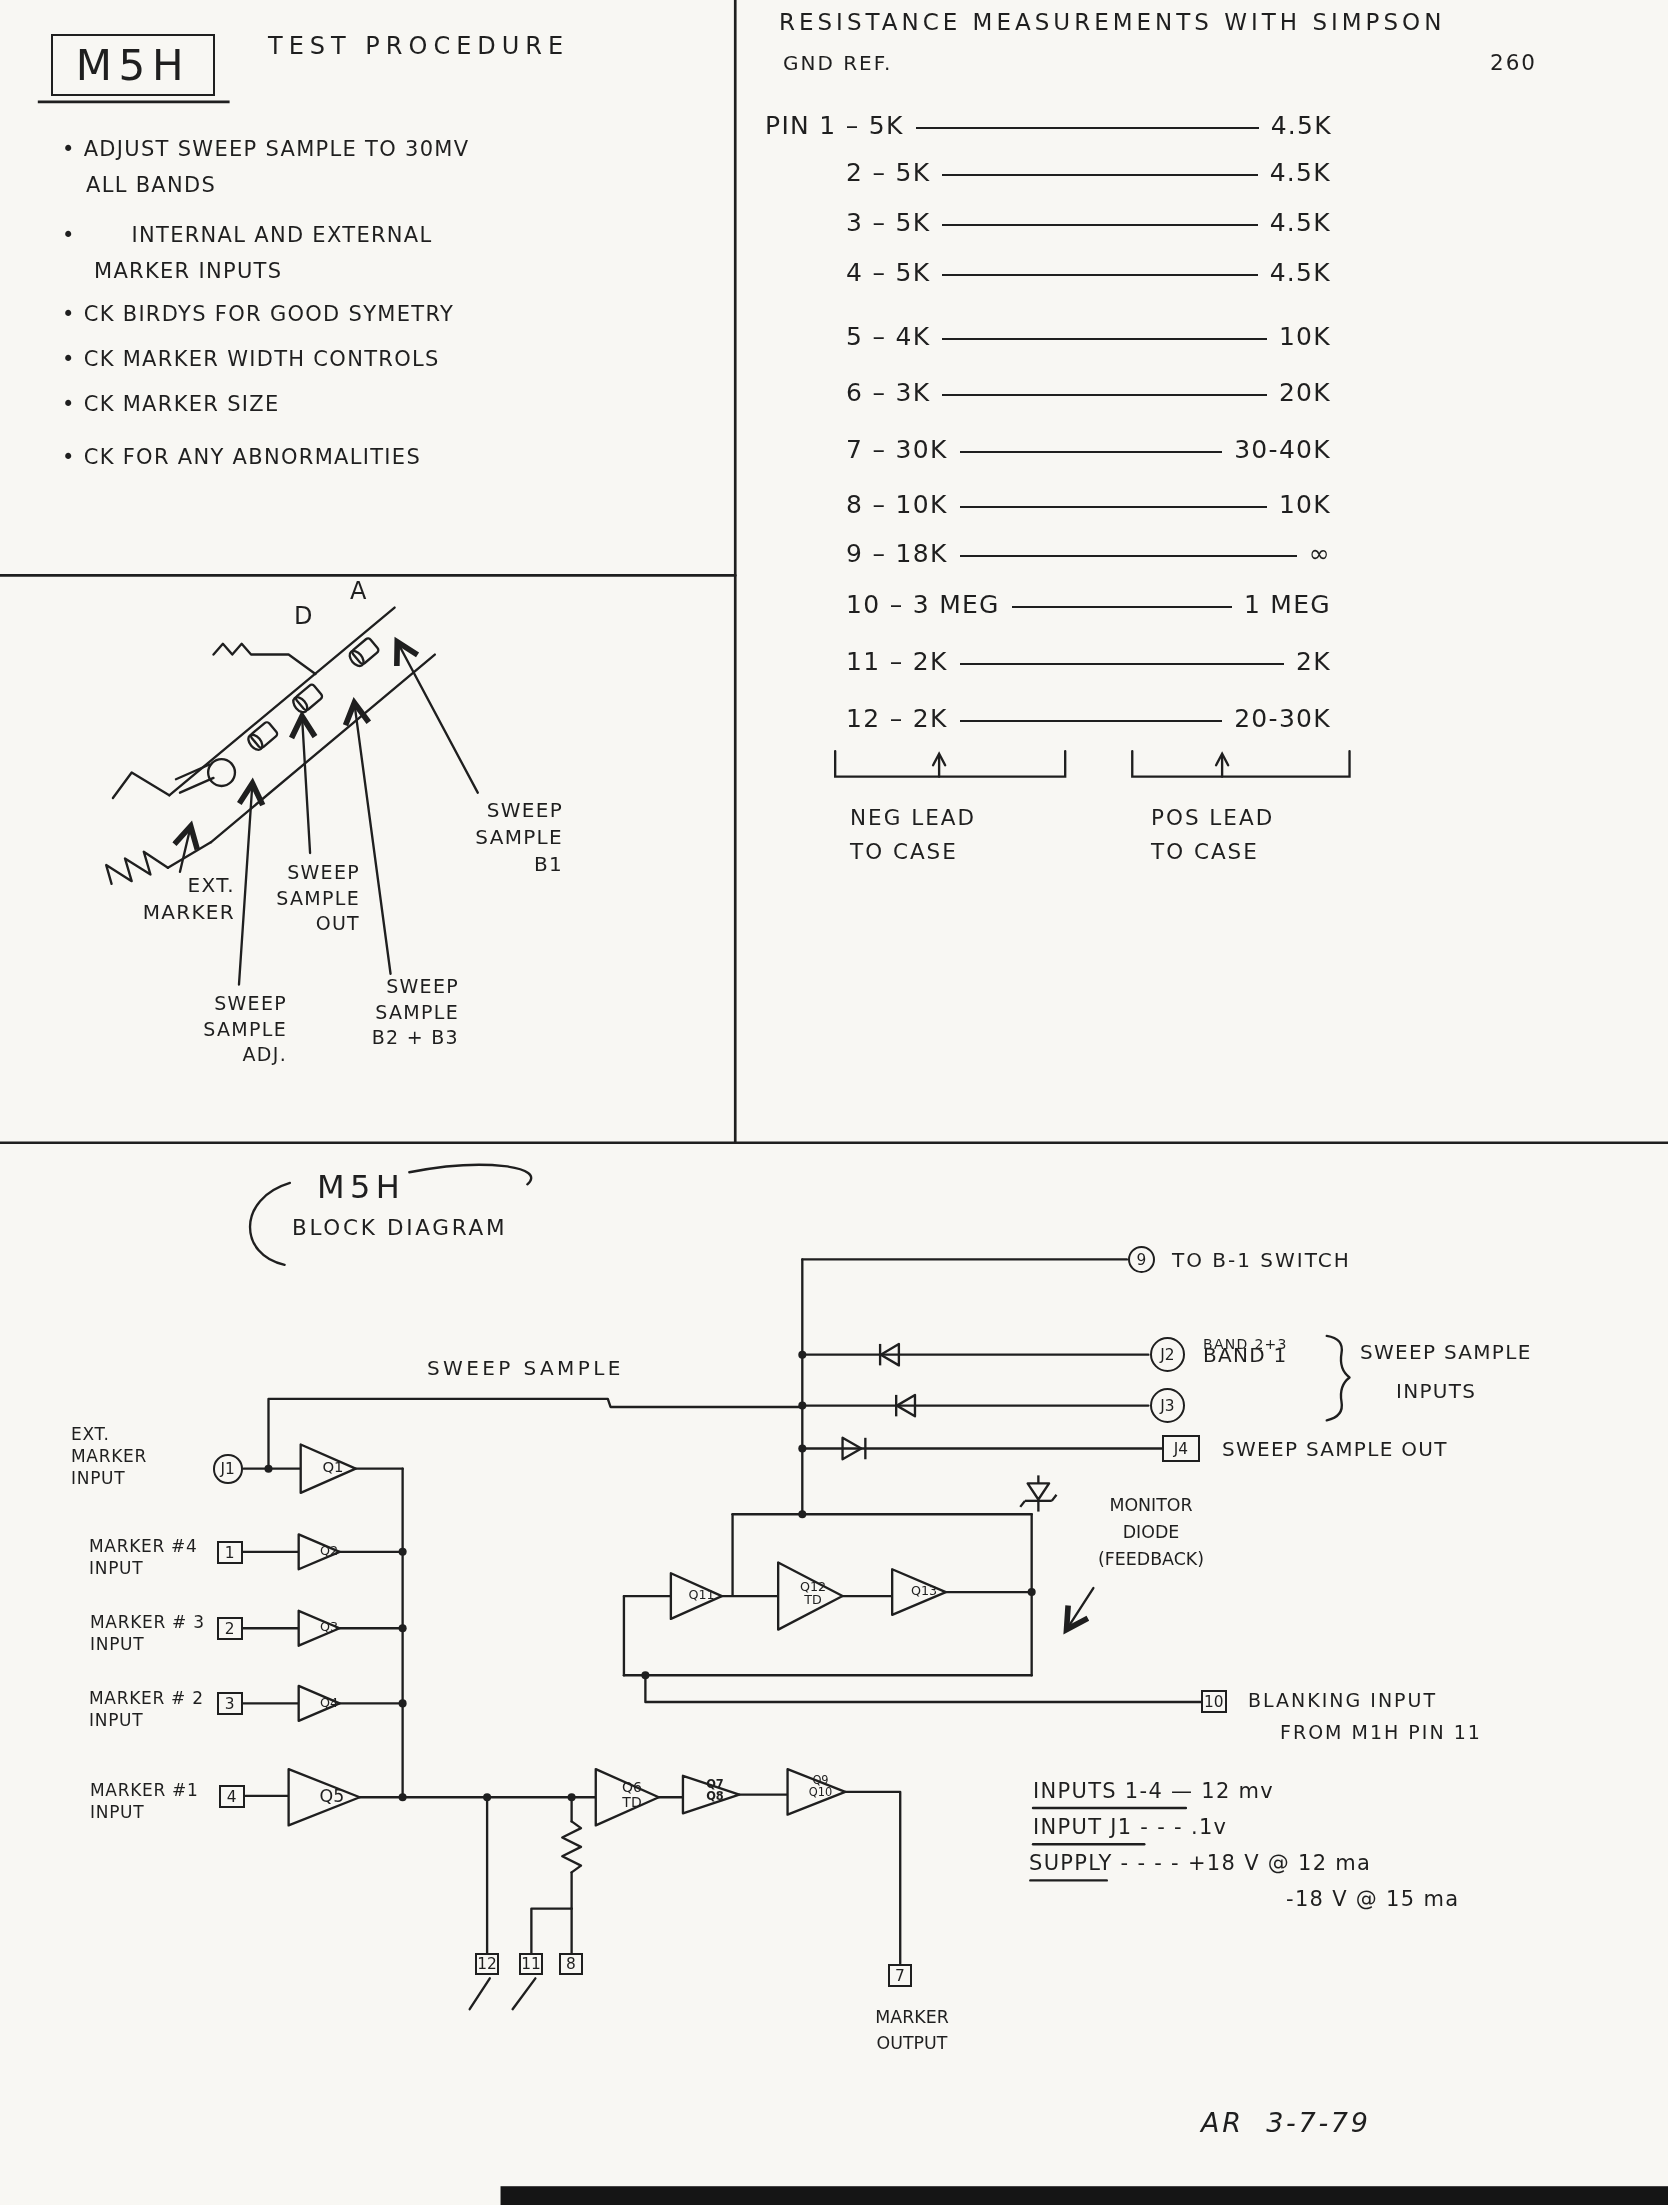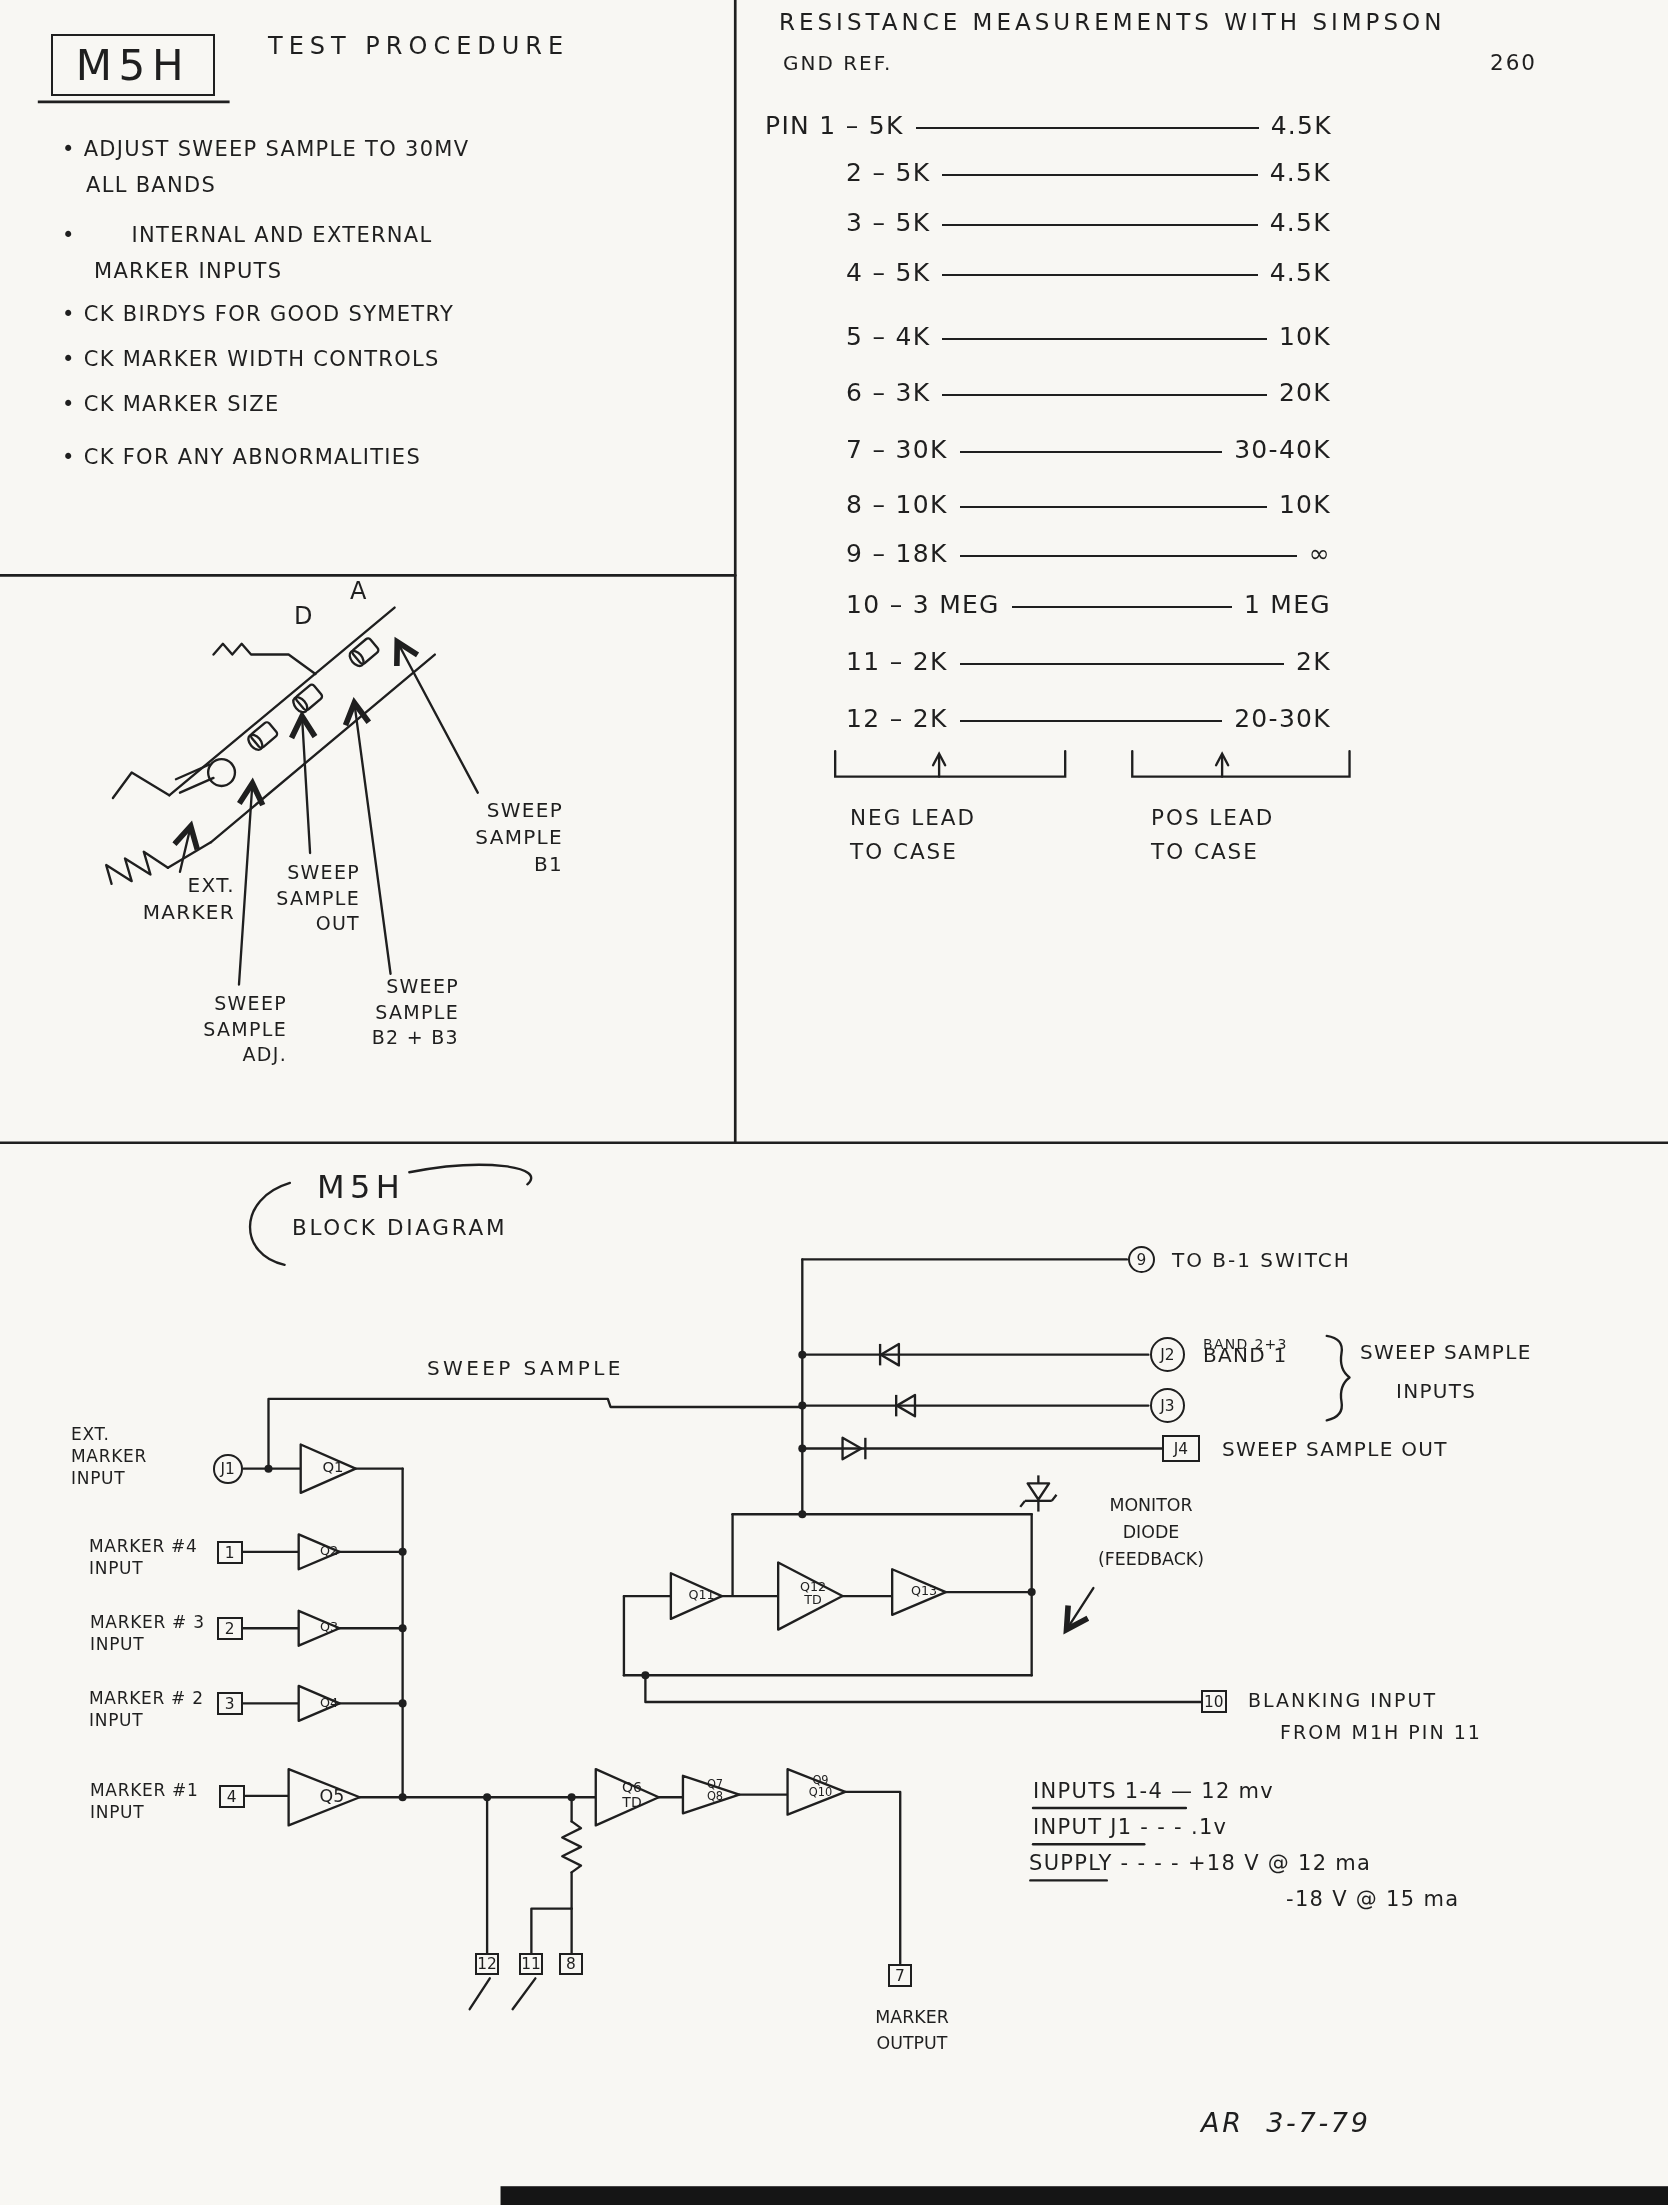--- a/index.html
+++ b/index.html
@@ -315,21 +315,21 @@
   <div class="amp" style="left:302px; top:1544px; width:28px; font-size:12.7px;">Q2</div>
   <div class="amp" style="left:302px; top:1620px; width:28px; font-size:12.7px;">Q3</div>
   <div class="amp" style="left:302px; top:1696px; width:28px; font-size:12.7px;">Q4</div>
   <div class="amp" style="left:298px; top:1787px; width:42px; font-size:17.4px;">Q5</div>
   <div class="amp" style="left:673px; top:1588px; width:31px; font-size:12.7px;">Q11</div>
   <div class="amp" style="left:781px; top:1580px; width:38px; font-size:12.7px;">Q12
 TD</div>
   <div class="amp" style="left:895px; top:1584px; width:32px; font-size:12.7px;">Q13</div>
   <div class="amp" style="left:600px; top:1780px; width:38px; font-size:14px;">Q6
 TD</div>
-  <div class="amp" style="left:685px; top:1779px; width:34px; font-size:11.4px;">Q7
+  <div class="amp" style="left:685px; top:1779px; width:34px; font-size:11.4px;font-weight:bold;">Q7
 Q8</div>
   <div class="amp" style="left:790px; top:1775px; width:35px; font-size:11.4px;">Q9
 Q10</div>
 
   <div class="node circle" style="left:1128px; top:1246px; width:27px; height:27px;">9</div>
   <div class="abs" style="left:1172px; top:1248px; font-size:20px; letter-spacing:2px;">TO B-1 SWITCH</div>
 
   <div class="node circle" style="left:1150px; top:1337px; width:35px; height:35px;">J2</div>
   <div class="abs" style="left:1203px; top:1343px; font-size:20px; letter-spacing:1.3px;">BAND 1</div>
 

